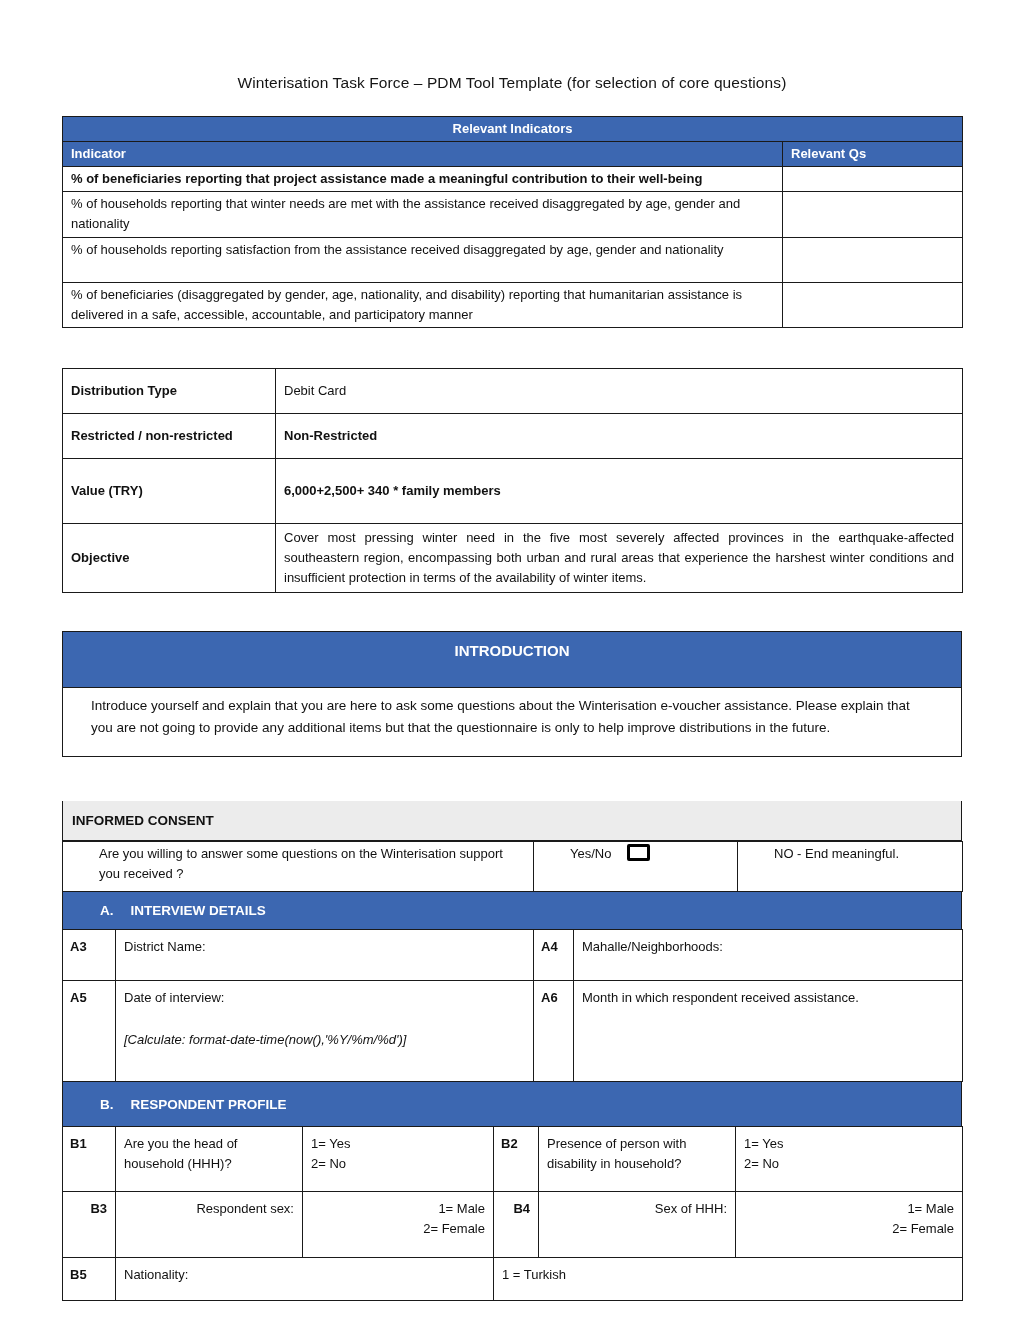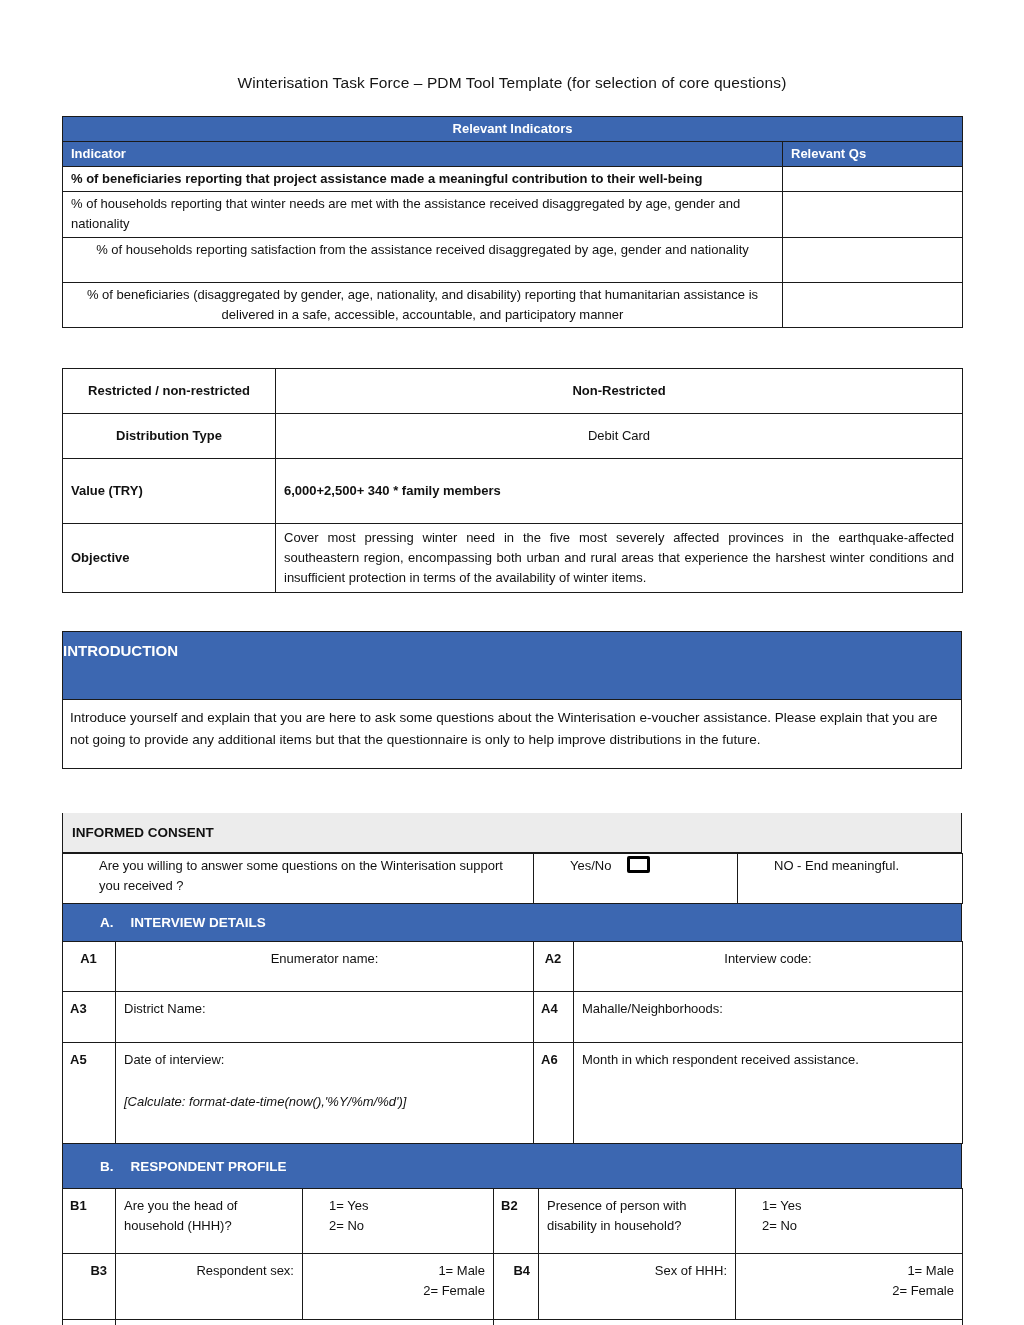--- a/index.html
+++ b/index.html
@@ -32,26 +32,26 @@
   .t2 td{vertical-align:middle;}
   .t2 .lbl{font-weight:bold;}
   .bold{font-weight:bold;}
   .justify{text-align:justify;}
   .intro-wrap{margin-top:38px;}
   .blue-band{
     background:var(--header-blue);color:#fff;font-weight:bold;
     box-sizing:border-box;
   }
   .intro-band{
-    height:68px;font-size:15px;padding-top:10px;
+    height:56px;font-size:15px;text-align:center;padding-top:10px;
     border:1px solid var(--border-black);border-bottom:none;
   }
   .intro-text{
     border:1px solid var(--border-black);box-sizing:border-box;
-    padding:7px 7px;font-size:13.5px;line-height:22px;min-height:70px;
+    padding:7px 28px;font-size:13.5px;line-height:22px;min-height:70px;
   }
   .consent-header{
     background:var(--consent-gray);border:1px solid var(--border-black);border-top:none;
     box-sizing:border-box;height:40px;display:flex;align-items:center;
     padding-left:9px;font-weight:bold;font-size:13.5px;margin-top:44px;
   }
   .consent-table td{height:45px;padding-left:36px;}
   .checkbox{
     display:inline-block;width:17px;height:11px;border:3px solid #000;
     border-radius:2px;margin-left:16px;vertical-align:-3px;background:#fff;
@@ -60,24 +60,24 @@
     display:flex;align-items:center;box-sizing:border-box;
     padding-left:37px;font-size:13.5px;border-left:1px solid var(--border-black);
     border-right:1px solid var(--border-black);
   }
   .section-band .letter{margin-right:17px;}
   .band-a{height:37px;}
   .band-b{height:44px;}
   .qnum{font-weight:bold;padding-left:7px;}
   .qa td{padding-top:7px;}
   .note{margin-top:22px;font-style:italic;}
-  .opt{line-height:20px;margin-left:18px;}
+  .opt{line-height:20px;}
   .h22 td{height:20px;font-weight:bold;}
   .h43 td{height:41px;}
-  .h42 td{height:40px;text-align:center;}
+  .h42 td{height:40px;}
   .h62 td{height:60px;}
   .h66 td{height:64px;}
   .h47 td{height:45px;}
   .h93 td{height:91px;}
   .h57 td{height:55px;}
   .h58 td{height:56px;text-align:right;}
   .h35 td{height:33px;}
 </style>
 </head>
 <body>
@@ -119,26 +119,26 @@
     </tbody>
       </table>
 
     <table class="t2">
       <colgroup>
           <col style="width:213px">
           <col style="width:687px">
         </colgroup>
       <tbody>
       <tr class="h42">
+        <td class="lbl">Distribution Type</td>
+        <td>Debit Card</td>
+      </tr>
+      <tr class="h42">
         <td class="lbl">Restricted / non-restricted</td>
         <td class="bold">Non-Restricted</td>
-      </tr>
-      <tr class="h42">
-        <td class="lbl">Distribution Type</td>
-        <td>Debit Card</td>
       </tr>
       <tr class="h62">
         <td class="lbl">Value (TRY)</td>
         <td class="bold">6,000+2,500+ 340 * family members</td>
       </tr>
       <tr class="h66">
         <td class="lbl">Objective</td>
         <td class="justify">Cover most pressing winter need in the five most severely affected provinces in the earthquake-affected southeastern region, encompassing both urban and rural areas that experience the harshest winter conditions and insufficient protection in terms of the availability of winter items.</td>
       </tr>
     </tbody>
@@ -175,26 +175,20 @@
       </div>
 
       <table class="qa">
         <colgroup>
             <col style="width:53px">
             <col style="width:418px">
             <col style="width:40px">
             <col style="width:389px">
           </colgroup>
         <tbody>
-            <tr class="h42">
-          <td class="qnum">A1</td>
-          <td>Enumerator name:</td>
-          <td class="qnum">A2</td>
-          <td>Interview code:</td>
-        </tr>
         <tr class="h43">
           <td class="qnum">A3</td>
           <td>District Name:</td>
           <td class="qnum">A4</td>
           <td>Mahalle/Neighborhoods:</td>
         </tr>
         <tr class="h93">
           <td class="qnum">A5</td>
           <td>
             <div>Date of interview:</div>

